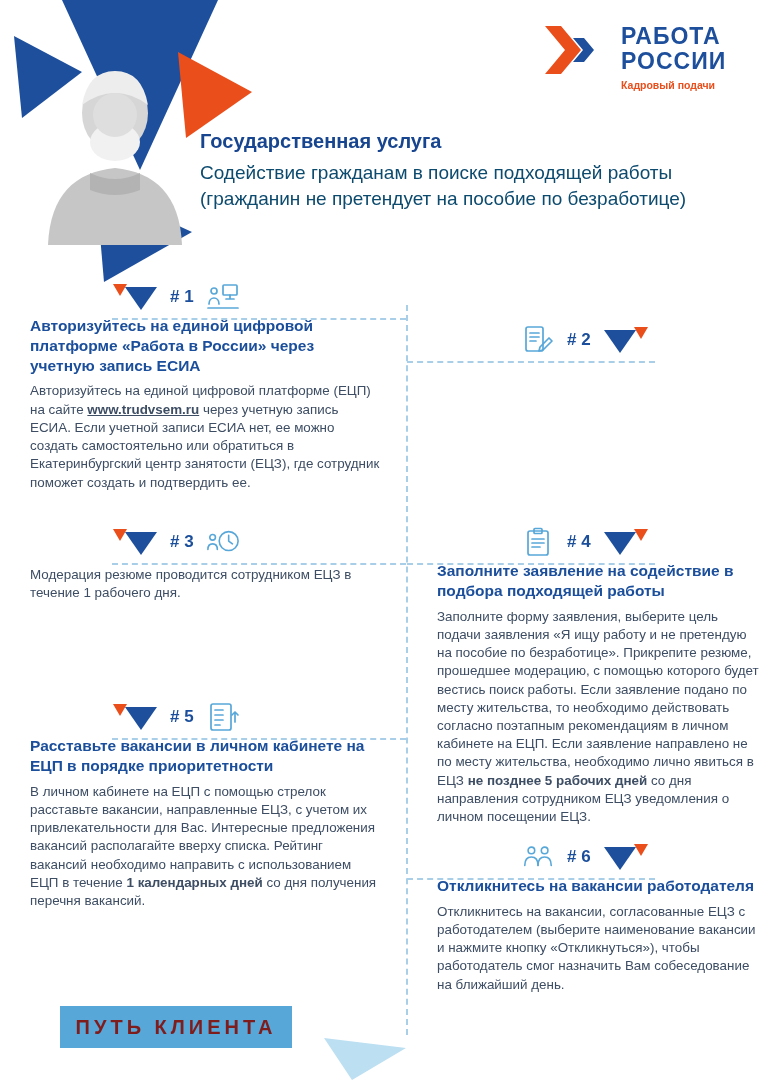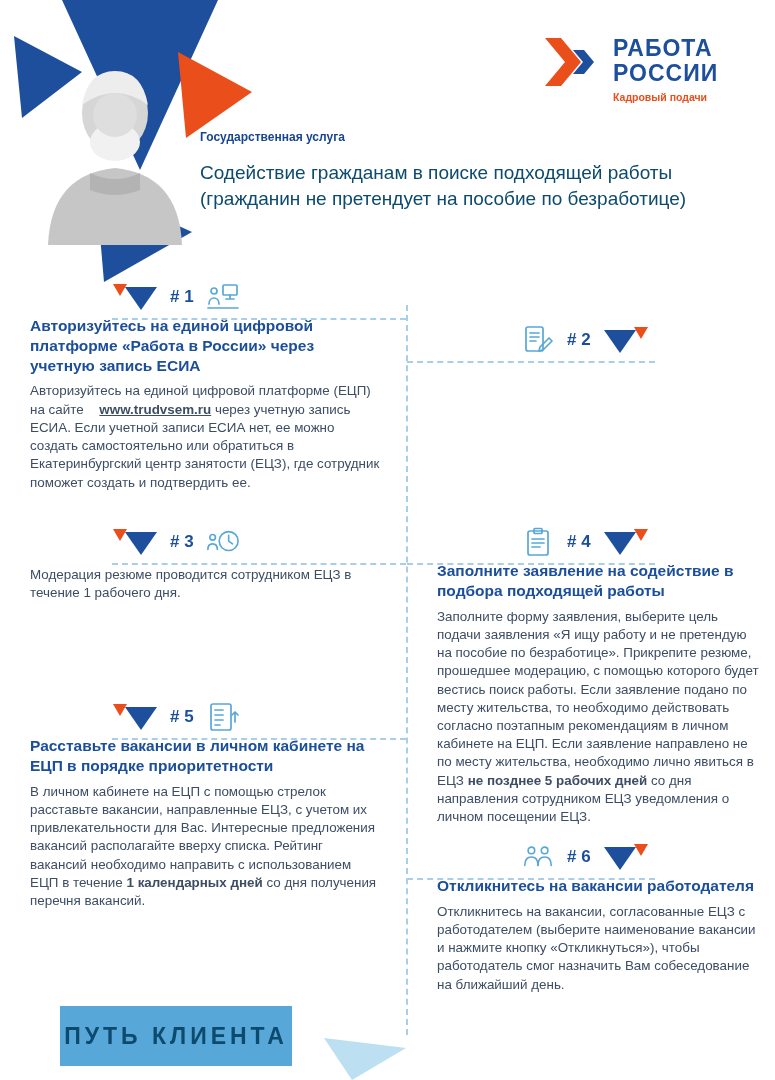--- a/index.html
+++ b/index.html
@@ -4,25 +4,25 @@
 <style>
   * { margin:0; padding:0; box-sizing:border-box; }
   body { background:#ffffff; }
   .page {
     position:relative; width:775px; height:1080px; background:#ffffff;
     font-family:"Liberation Sans", sans-serif; overflow:hidden; margin:0 auto;
   }
   
   .hero-art { position:absolute; left:0; top:0; }
   .avatar { position:absolute; left:30px; top:45px; width:170px; height:200px; }
-  .logo { position:absolute; left:543px; top:36px; display:flex; gap:16px; align-items:flex-start; }
+  .logo { position:absolute; left:543px; top:24px; display:flex; gap:24px; align-items:flex-start; }
   .logo-lines { display:flex; flex-direction:column; }
   .logo-l { font-size:23px; font-weight:bold; color:#1d4f9c; letter-spacing:1px; line-height:1.08; }
   .logo-sub { margin-top:5px; font-size:10.5px; color:#e94e1b; font-weight:bold; }
-  .header-title { position:absolute; left:200px; top:130px; font-size:12px; font-weight:bold; color:#17458f; }
+  .header-title { position:absolute; left:200px; top:130px; font-size:20px; font-weight:bold; color:#17458f; }
   .header-sub { position:absolute; left:200px; top:160px; width:560px; font-size:19px; color:#0c4a6e; line-height:1.35; }
   
   .vline { position:absolute; left:406px; top:305px; height:730px; border-left:2px dashed #a9cfe8; }
   .hline { position:absolute; border-top:2px dashed #a9cfe8; height:0; }
   .hl1 { top:318px; left:112px; width:294px; }
   .hl2 { top:361px; left:407px; width:248px; }
   .hl3 { top:563px; left:112px; width:294px; }
   .hl4 { top:563px; left:407px; width:248px; }
   .hl5 { top:738px; left:112px; width:294px; }
   .hl6 { top:878px; left:407px; width:248px; }
@@ -36,24 +36,24 @@
   .marker.left { margin-left:82px; }
   .marker.right { margin-left:84px; }
   .stepnum { font-size:17px; font-weight:bold; color:#1b4e9b; white-space:nowrap; }
   .arrows { flex:0 0 auto; }
   .flip { transform:scaleX(-1); }
   .sicon { width:34px; height:30px; stroke:#58a7d9; fill:none; stroke-width:1.7;
            stroke-linecap:round; stroke-linejoin:round; flex:0 0 auto; }
   .step-title { margin-top:2px; font-size:15.5px; font-weight:bold; color:#1b4e9b; line-height:1.28; }
   .step-body { margin-top:7px; font-size:13.4px; color:#3d4d63; line-height:1.36; }
   .step-body .bold { font-weight:bold; }
-  .step-body .link { font-weight:bold; text-decoration:underline; color:#3d4d63; cursor:pointer;margin-left:12px; }
-  
-  .banner { position:absolute; left:60px; top:1006px; width:232px; height:60px; background:#57a7d9;
-            color:#0c4a6e; font-size:23px; font-weight:bold; letter-spacing:4px;
+  .step-body .link { font-weight:bold; text-decoration:underline; color:#3d4d63; cursor:pointer; }
+  
+  .banner { position:absolute; left:60px; top:1006px; width:232px; height:42px; background:#57a7d9;
+            color:#7f1d1d; font-size:20px; font-weight:bold; letter-spacing:4px;
             display:flex; align-items:center; justify-content:center; }
   .bottom-tri { position:absolute; left:318px; top:1038px; }
 </style>
 </head>
 <body>
 
 <div class="page">
 
   <svg class="hero-art" width="270" height="290" viewBox="0 0 270 290">
     <polygon points="62,0 218,0 140,170" fill="#1d4f9c"></polygon>

